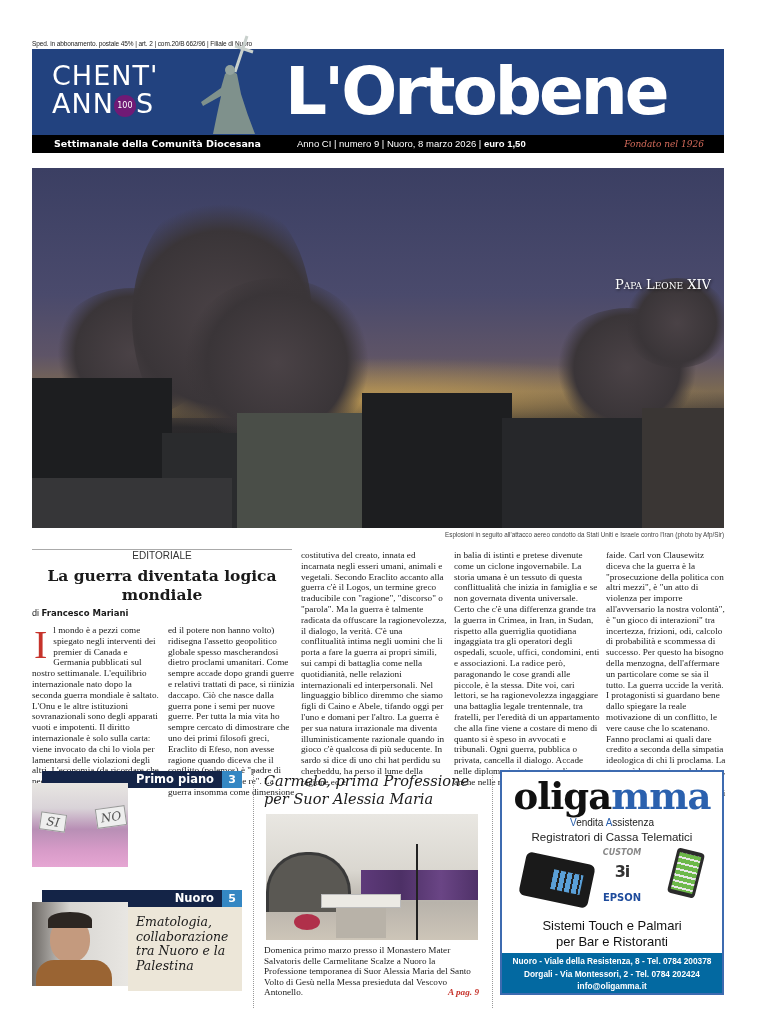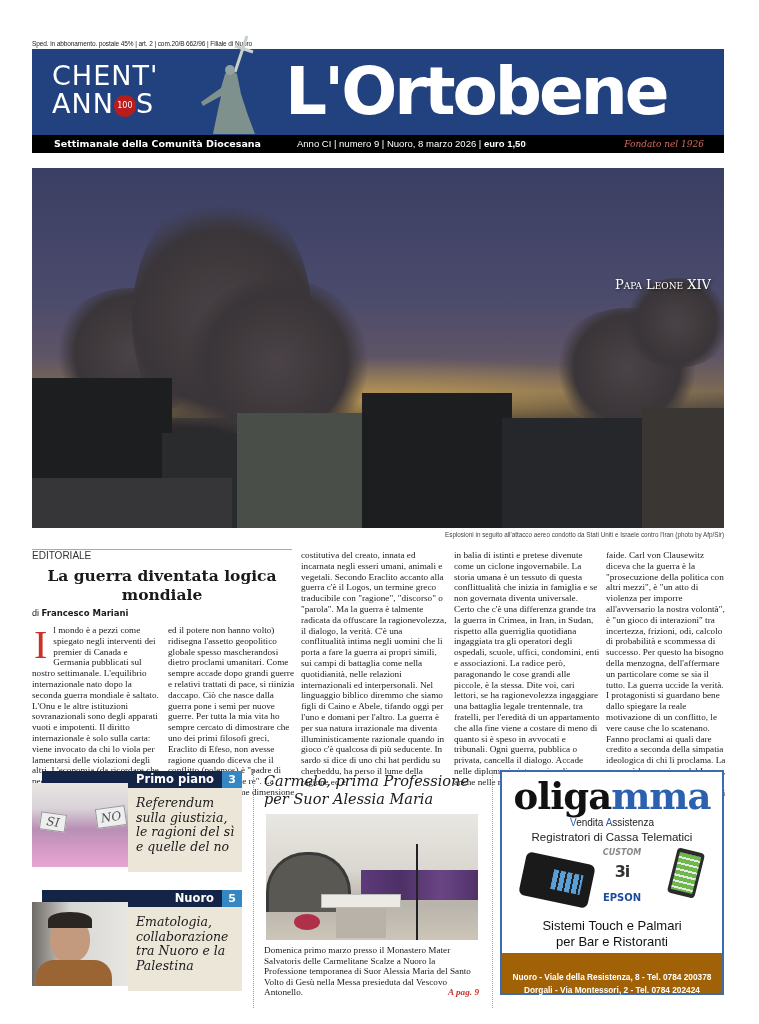--- a/index.html
+++ b/index.html
@@ -1,36 +1,36 @@
 <!DOCTYPE html>
 <html><head>
 <meta charset="utf-8">
 <style>
 *{box-sizing:border-box;margin:0;padding:0}
 body{width:759px;height:1024px;background:#fff;position:relative;overflow:hidden;font-family:"DejaVu Serif",serif;color:#1a1a1a}
 .abs{position:absolute}
 .postal{left:32px;top:40px;font-family:"Liberation Sans",sans-serif;font-size:6.5px;color:#222;letter-spacing:-0.1px}
 .masthead{left:32px;top:49px;width:692px;height:86px;background:#22427f}
 .centanni{left:52px;top:62px;color:#fff;font-family:"DejaVu Sans",sans-serif;font-weight:normal;font-size:27px;line-height:28px;letter-spacing:1px}
-.badge100{display:inline-block;width:22px;height:22px;border-radius:50%;background:#b91c1c;color:#fff;font-size:8px;line-height:22px;text-align:center;vertical-align:middle;letter-spacing:0}
+.badge100{display:inline-block;width:22px;height:22px;border-radius:50%;background:#701a75;color:#fff;font-size:8px;line-height:22px;text-align:center;vertical-align:middle;letter-spacing:0}
 .statue{left:195px;top:34px;width:70px;height:100px}
 .logo{left:285px;top:54px;color:#fff;font-family:"DejaVu Sans",sans-serif;font-weight:bold;font-size:66px;letter-spacing:-3px;line-height:76px}
 .infobar{left:32px;top:135px;width:692px;height:18px;background:#000000;color:#fff;font-family:"Liberation Sans",sans-serif;font-size:10px;line-height:18px}
 .infobar .tag{position:absolute;left:22px;font-weight:bold;font-family:"DejaVu Sans",sans-serif;font-size:9.5px}
 .infobar .issue{position:absolute;left:265px;font-size:9.5px}
 .infobar .issue b{font-weight:bold}
 .infobar .founded{position:absolute;right:20px;color:#d36a5a;font-family:"DejaVu Serif",serif;font-style:italic;font-size:9px}
 .hero{left:32px;top:168px;width:692px;height:360px;overflow:hidden;background:linear-gradient(180deg,#3b3f63 0%,#4a4a6c 35%,#5e5467 52%,#7c6a52 62%,#2c2a2c 72%,#151515 100%)}
 .hero .lights{position:absolute;left:0;top:190px;width:100%;height:60px;background:radial-gradient(ellipse at 50% 70%,rgba(240,190,90,.55),rgba(0,0,0,0) 70%)}
 .smoke{position:absolute;border-radius:50%;background:radial-gradient(circle,#4a4246 0%,#3a3538 55%,rgba(50,45,48,0) 72%)}
 .bld{position:absolute;background:#1d1e20}
 .quote{right:15px;top:10px;text-align:right;color:#fff;font-family:"DejaVu Serif",serif;font-size:36px;line-height:42px;letter-spacing:-1.5px;text-shadow:2px 2px 4px rgba(0,0,0,.7)}
 .attr{right:15px;top:110px;color:#fff;font-family:"DejaVu Serif",serif;font-size:13px;font-variant:small-caps;text-shadow:1px 1px 3px rgba(0,0,0,.7)}
 .caption{right:35px;top:531px;font-family:"Liberation Sans",sans-serif;font-size:6.3px;color:#444}
-.edlabel{left:32px;top:549px;width:260px;text-align:left;font-family:"Liberation Sans",sans-serif;font-size:10px;color:#333;border-top:1px solid #aaa;padding-top:0}
+.edlabel{left:32px;top:549px;width:260px;text-align:center;font-family:"Liberation Sans",sans-serif;font-size:10px;color:#333;border-top:1px solid #aaa;padding-top:0}
 .edtitle{left:32px;top:566px;width:260px;text-align:center;font-family:"DejaVu Serif",serif;font-weight:bold;font-size:15.5px;line-height:19px}
 .byline{left:32px;top:608px;width:260px;text-align:left;font-family:"Liberation Sans",sans-serif;font-size:9px}
 .byline b{font-family:"DejaVu Sans",sans-serif;font-size:8.5px}
 .col{font-family:"Liberation Serif",serif;font-size:9.2px;line-height:10.8px;color:#1a1a1a}
 .c1{left:32px;top:625px;width:128px}
 .c2{left:168px;top:625px;width:128px}
 .c3{left:301px;top:550px;width:148px}
 .c4{left:454px;top:550px;width:146px}
 .c5{left:606px;top:550px;width:120px}
 .dropcap{float:left;font-size:40px;line-height:36px;color:#c6332b;margin:2px 6px 0 2px;font-family:"Liberation Serif",serif}
@@ -49,21 +49,21 @@
 .ad{left:500px;top:770px;width:224px;height:225px;border:2px solid #3d6bb0;background:#fff;text-align:center;font-family:"Liberation Sans",sans-serif}
 .ad .brand{font-family:"DejaVu Serif",serif;font-weight:bold;font-size:37px;letter-spacing:-1px;line-height:40px;margin-top:4px;color:#111}
 .ad .brand span{color:#2b61ae}
 .ad .sub1{font-size:10px;line-height:14px;color:#222}
 .ad .sub1 i{font-style:normal;color:#2b61ae}
 .ad .sub2{font-size:11.5px;line-height:14px;color:#222}
 .ad .prods{position:relative;height:70px;margin-top:4px}
 .ad .sys{font-size:13px;line-height:16px;color:#111}
 .ad .web{font-size:9px;font-weight:bold;color:#2b61ae;margin-top:3px;line-height:14px}
 .ad .social{display:inline-block;width:11px;height:11px;vertical-align:middle;margin-left:3px;border-radius:2px}
-.ad .foot{position:absolute;left:0;bottom:0;width:100%;height:40px;background:#a16207;color:#fff;font-size:8.3px;line-height:12.5px;font-weight:bold;padding-top:18px}
+.ad .foot{position:absolute;left:0;bottom:0;width:100%;height:40px;background:#0369a1;color:#fff;font-size:8.3px;line-height:12.5px;font-weight:bold;padding-top:2px}
 </style>
 </head>
 <body>
 
 <div class="abs postal">Sped. in abbonamento. postale 45% | art. 2 | com.20/B 662/96 | Filiale di Nuoro</div>
 
 <div class="abs masthead"></div>
 <div class="abs centanni">
   <div>CHENT'</div>
   <div><span>ANN</span><span class="badge100">100</span><span>S</span></div>
@@ -113,21 +113,20 @@
 <div class="abs col c5">faide. Carl von Clausewitz diceva che la guerra è la "prosecuzione della politica con altri mezzi", è "un atto di violenza per imporre all'avversario la nostra volontà", è "un gioco di interazioni" tra incertezza, frizioni, odi, calcolo di probabilità e scommessa di successo. Per questo ha bisogno della menzogna, dell'affermare un particolare come se sia il tutto. La guerra uccide la verità. I protagonisti si guardano bene dallo spiegare la reale motivazione di un conflitto, le vere cause che lo scatenano. Fanno proclami ai quali dare credito a seconda della simpatia ideologica di chi li proclama. La guerra è la negazione del Logos, di cui parla Giovanni nel Prologo del suo Vangelo, cioè di quel Verbo di Dio, Gesù Cristo fattosi uomo per la nostra salvezza, pace e felicità.</div>
 
 <div class="abs box" style="top:771px;height:100px">
   <div class="boxbar"></div>
   <div class="boxtitle">Primo piano</div>
   <div class="boxnum">3</div>
   <div class="boxphoto" style="background:linear-gradient(180deg,#e8e6e2 0%,#d9d3d8 30%,#b88fb5 55%,#d79bc8 80%,#e6a6d3 100%)">
     <div style="position:absolute;left:8px;top:30px;width:26px;height:18px;background:#eee;border:1px solid #999;font-family:'DejaVu Serif',serif;font-style:italic;font-size:12px;line-height:16px;text-align:center;color:#555;transform:rotate(8deg)">SI</div>
     <div style="position:absolute;left:64px;top:24px;width:30px;height:20px;background:#eee;border:1px solid #999;font-family:'DejaVu Serif',serif;font-style:italic;font-size:12px;line-height:18px;text-align:center;color:#555;transform:rotate(-8deg)">NO</div>
   </div>
-  <div class="boxbody">Referendum sulla giustizia, le ragioni del sì e quelle del no</div>
 </div>
 
 <div class="abs box" style="top:890px;height:100px">
   <div class="boxbar"></div>
   <div class="boxtitle">Nuoro</div>
   <div class="boxnum">5</div>
   <div class="boxphoto" style="background:linear-gradient(90deg,#6e6a66 0%,#d8d6d2 40%,#e8e6e2 100%)">
     <div style="position:absolute;left:18px;top:14px;width:40px;height:46px;border-radius:50% 50% 45% 45%;background:#c49a7e"></div>
     <div style="position:absolute;left:16px;top:10px;width:44px;height:16px;border-radius:50% 50% 0 0;background:#2c2622"></div>
     <div style="position:absolute;left:4px;top:58px;width:76px;height:30px;border-radius:18px 18px 0 0;background:#9a6433"></div>

